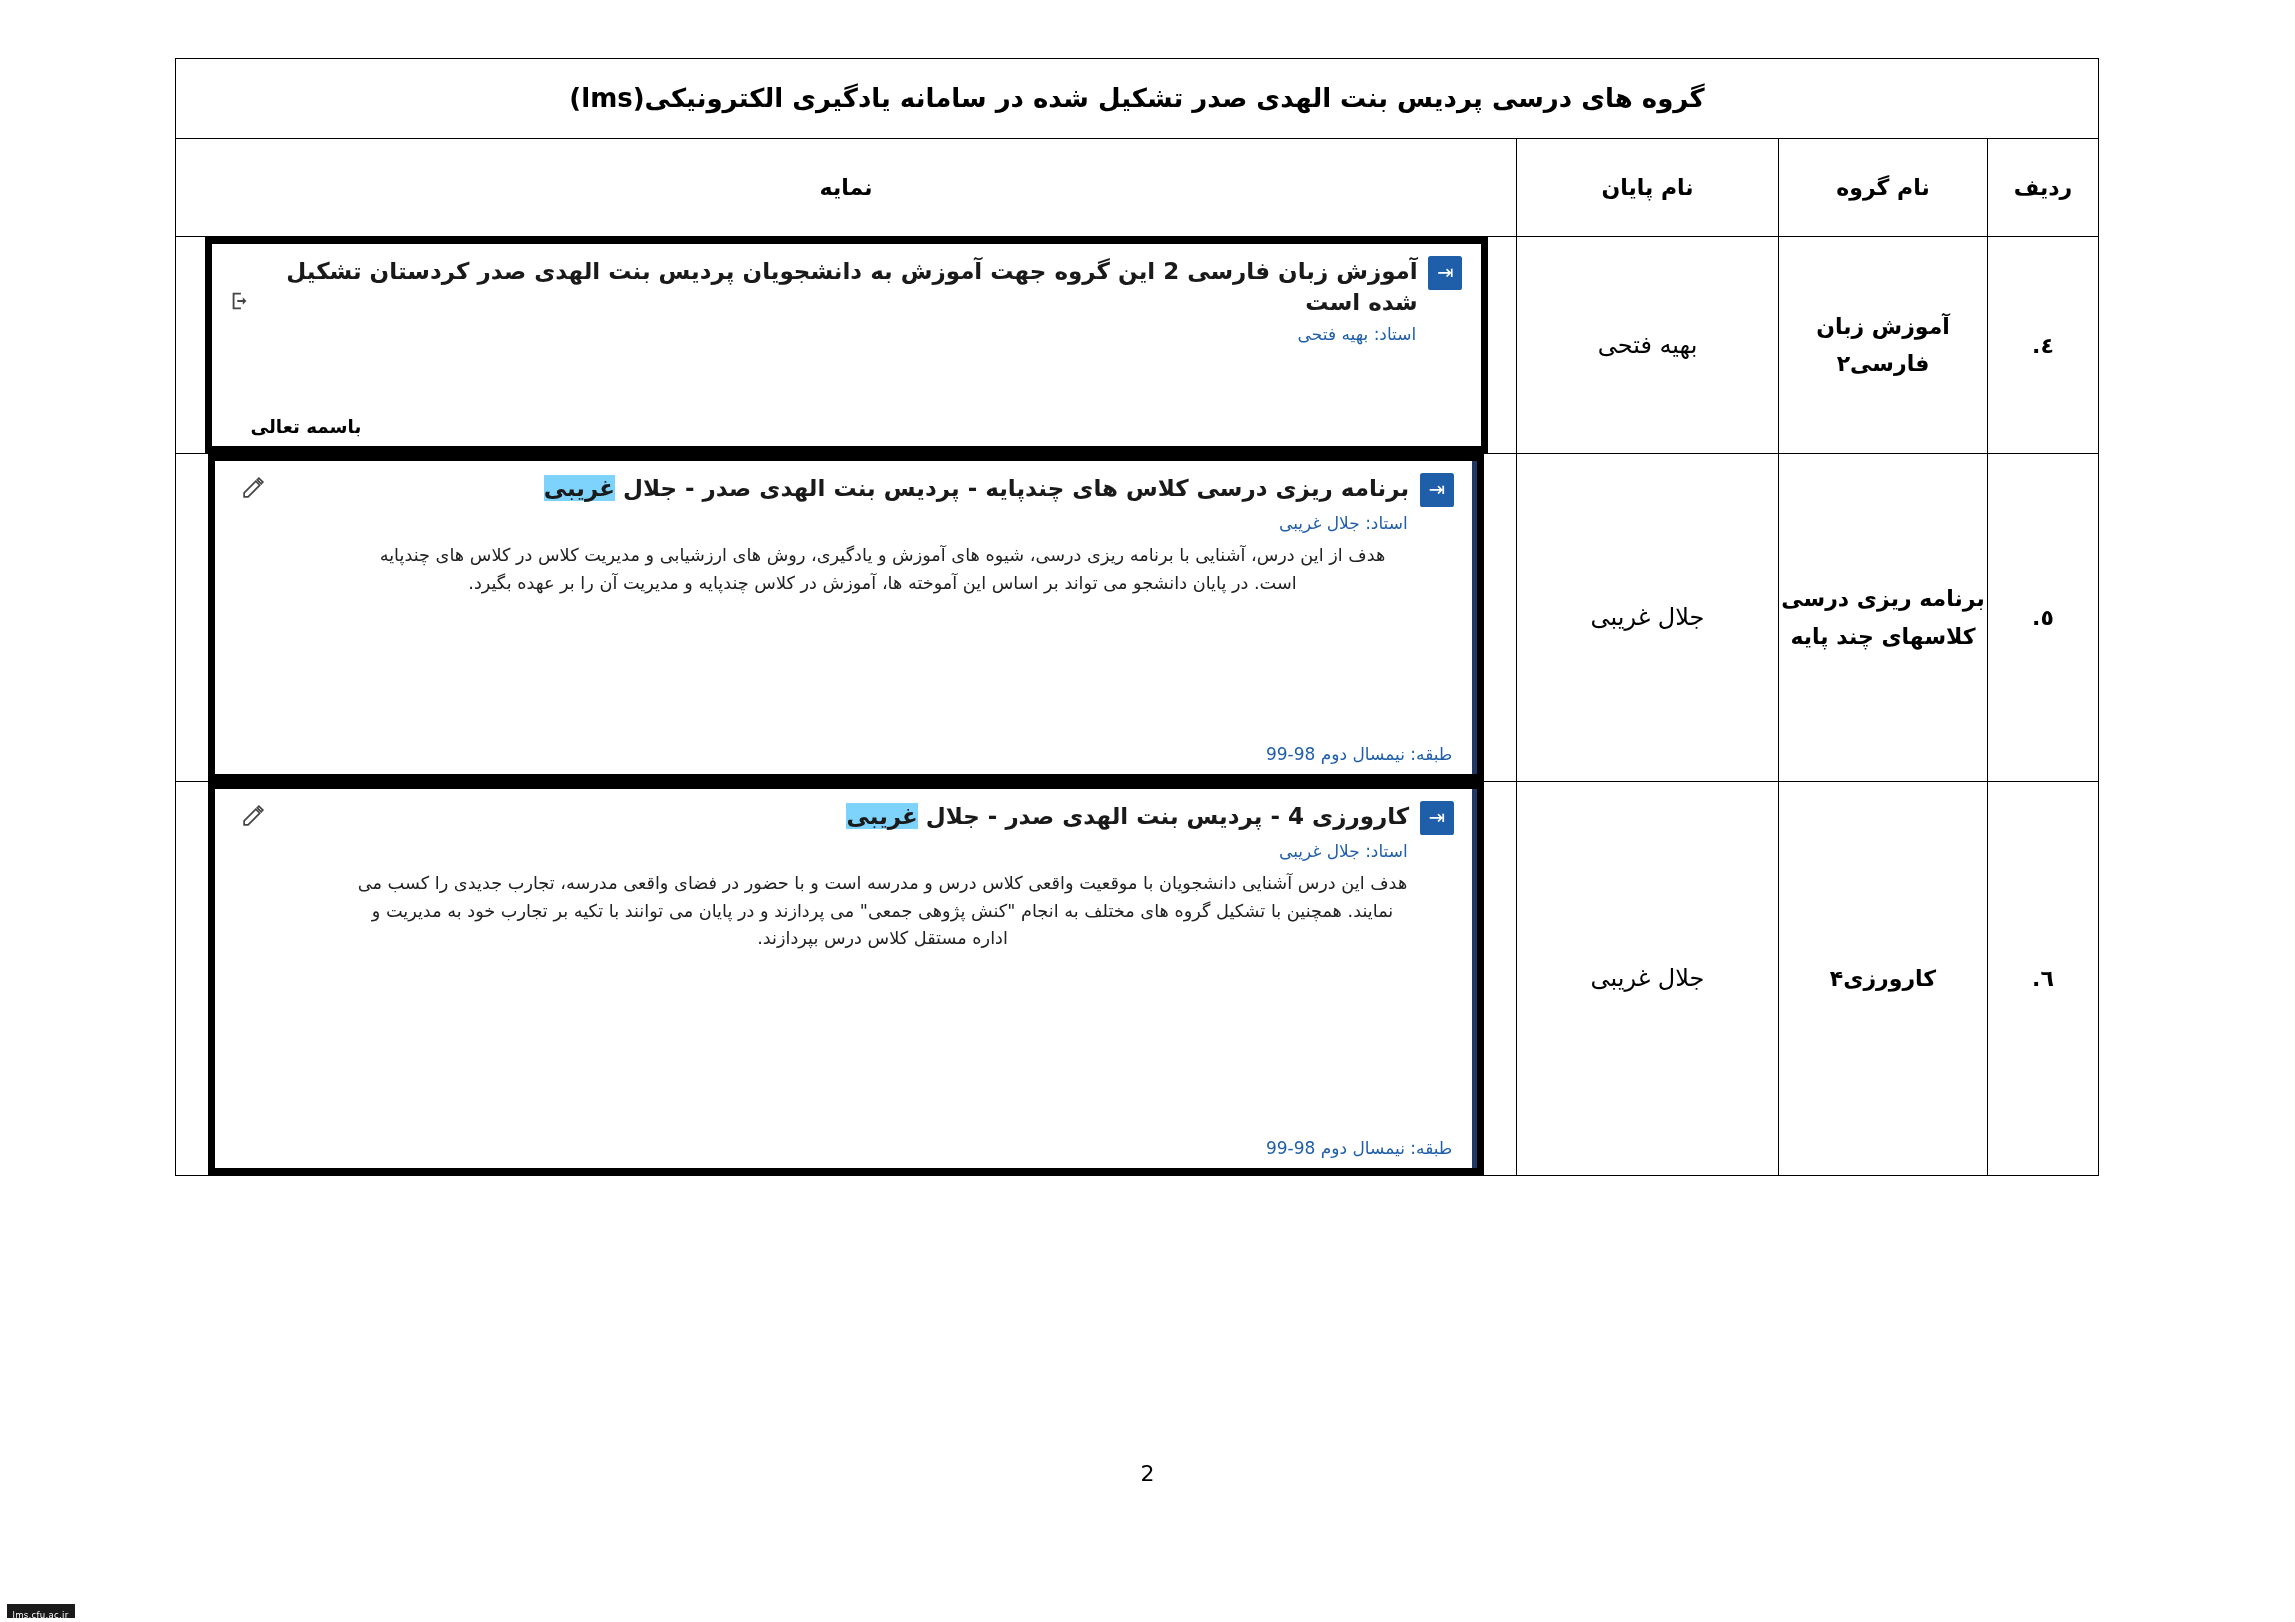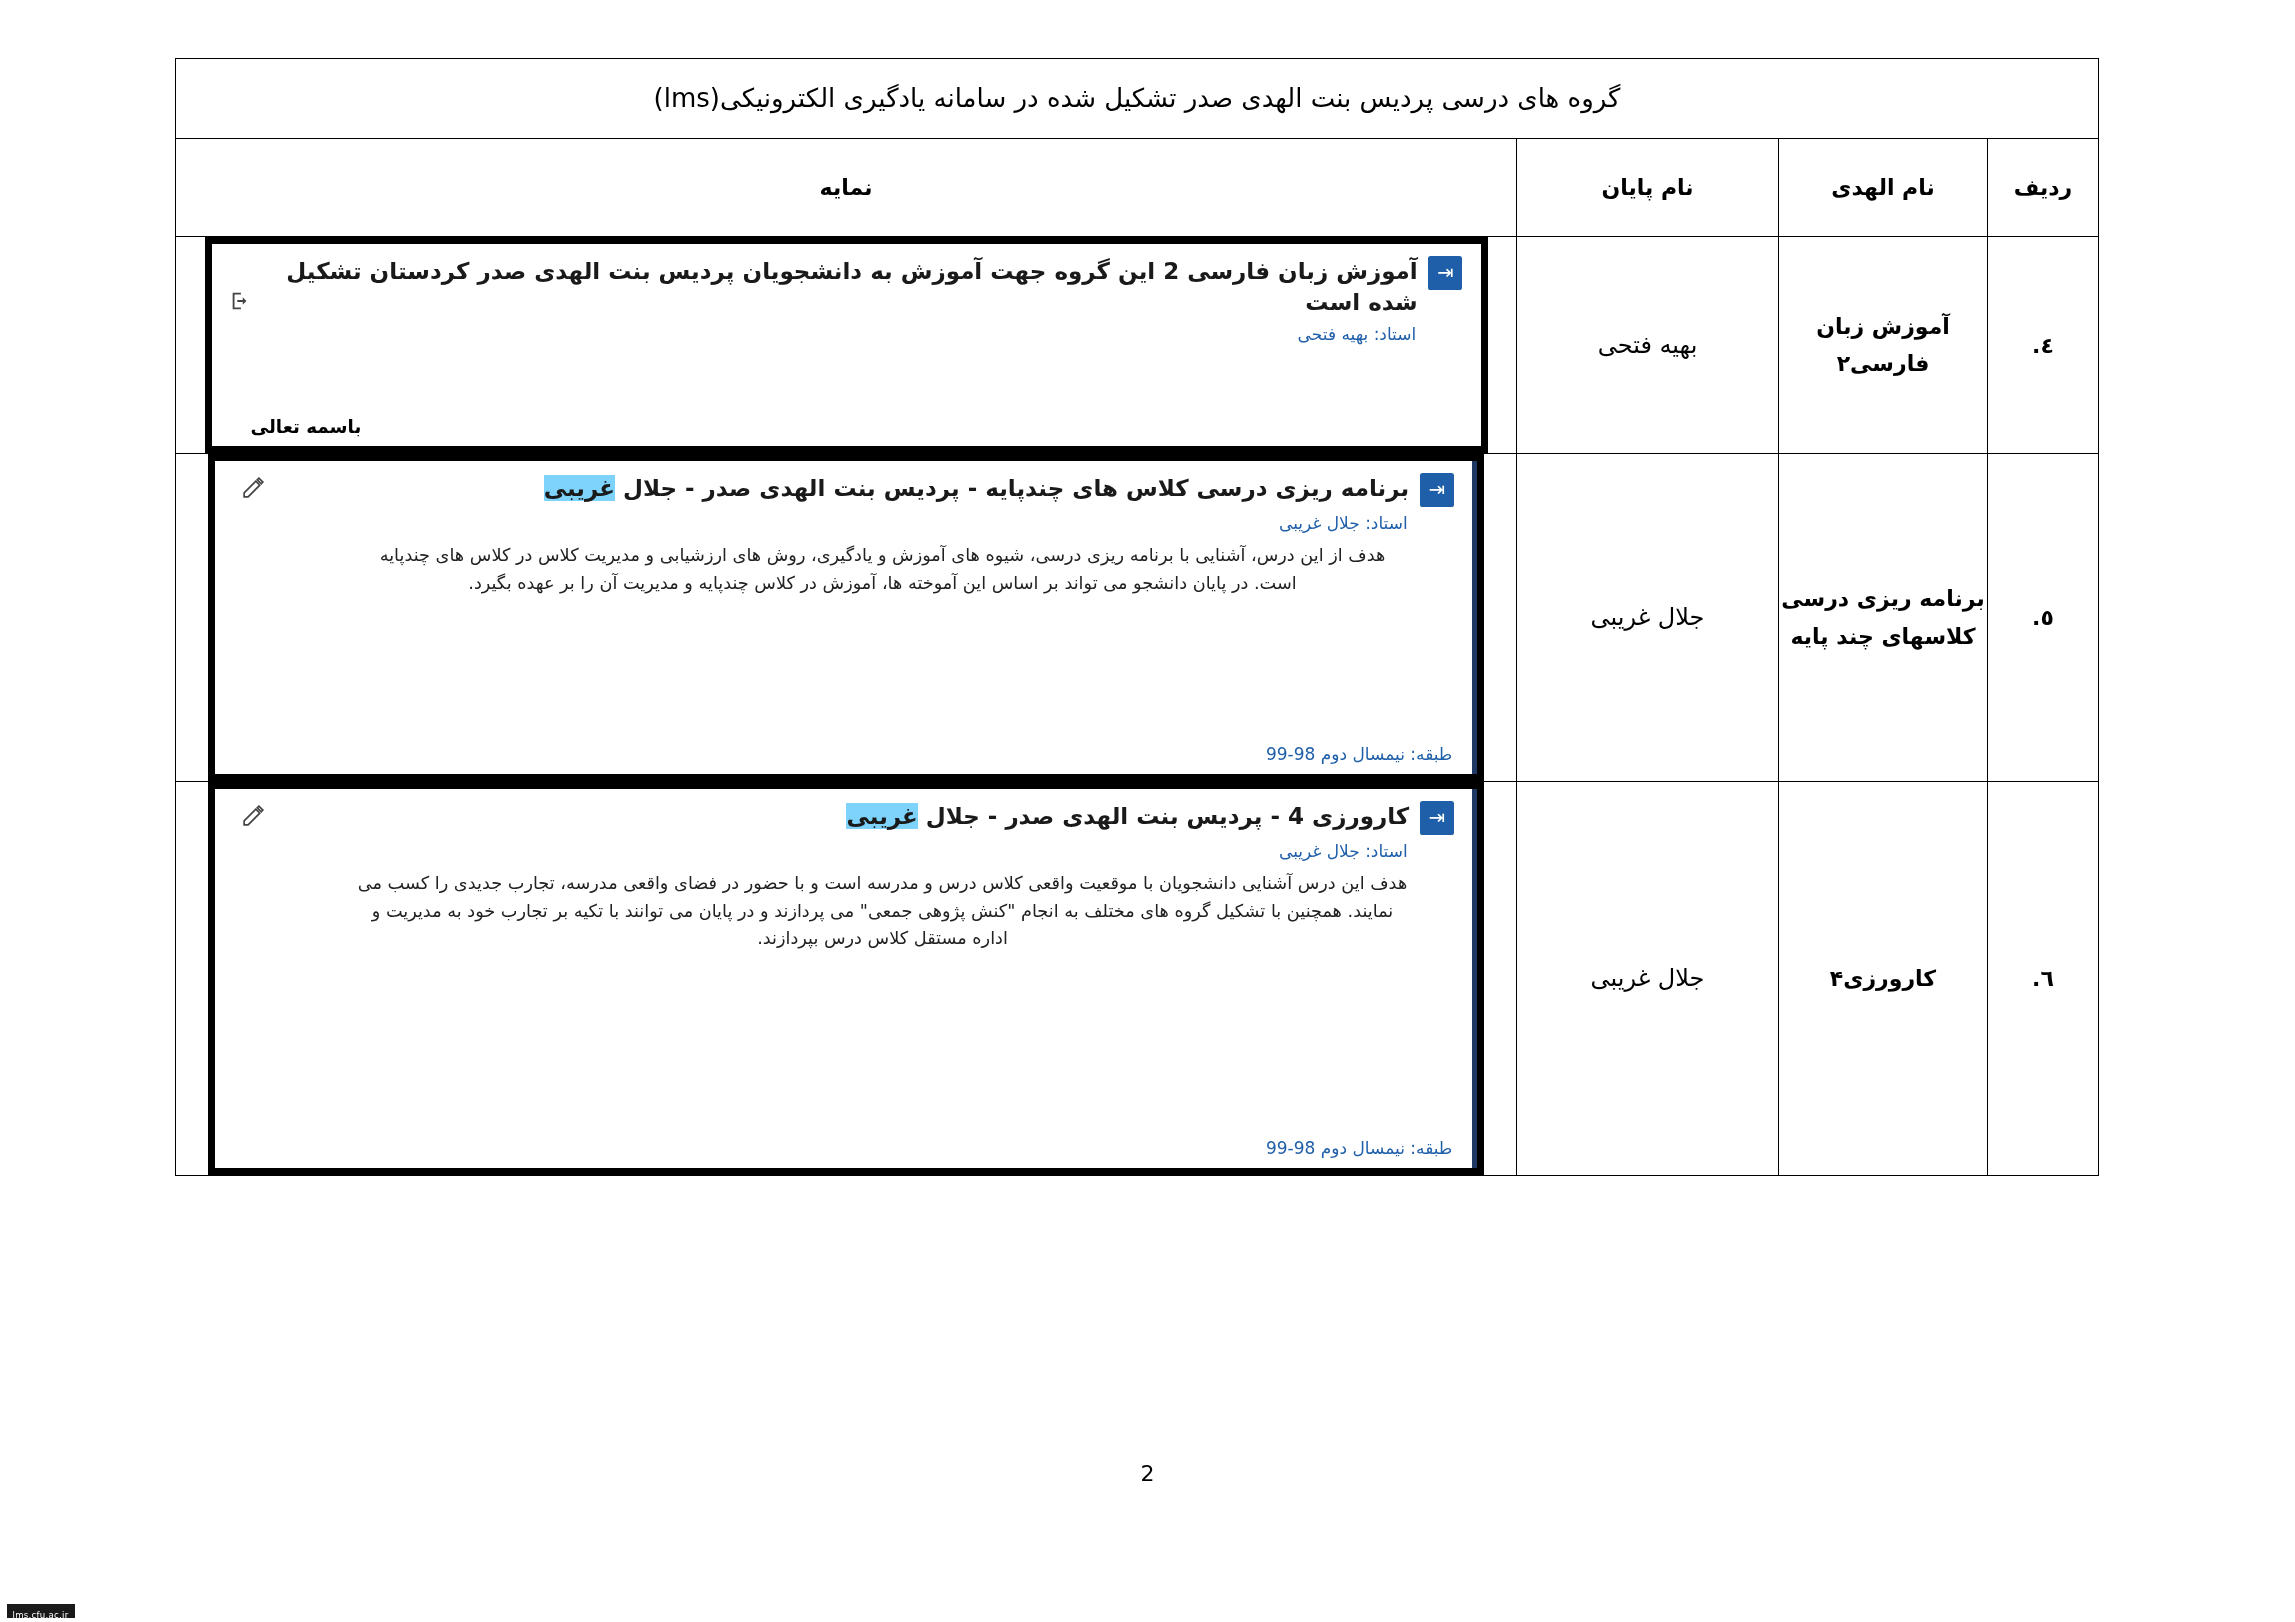--- a/index.html
+++ b/index.html
@@ -37,21 +37,21 @@
   .doc-table td, .doc-table th {
     border: 1.3px solid #000000;
     vertical-align: middle;
     text-align: center;
     padding: 0;
   }
 
   .title-cell {
     height: 79px;
     font-size: 26px;
-    font-weight: normal;
+    font-weight: bold;
     letter-spacing: 0;
     padding: 3.9px 13px;
     line-height: 1.4;
   }
 
   .hdr-cell {
     height: 97px;
     font-size: 22px;
     font-weight: bold;
   }
@@ -224,21 +224,21 @@
       <col class="col-group">
       <col class="col-prof">
       <col class="col-namaye">
     </colgroup>
     <tbody>
       <tr>
         <td class="title-cell" colspan="4">گروه های درسی پردیس بنت الهدی صدر تشکیل شده در سامانه یادگیری الکترونیکی(lms)</td>
       </tr>
       <tr>
         <td class="hdr-cell">ردیف</td>
-        <td class="hdr-cell">نام الهدی</td>
+        <td class="hdr-cell">نام گروه</td>
         <td class="hdr-cell">نام پایان</td>
         <td class="hdr-cell">نمایه</td>
       </tr>
 
       <tr>
         <td class="cell-radif">٤.</td>
         <td class="cell-group">آموزش زبان فارسی۲</td>
         <td class="cell-prof">بهیه فتحی</td>
         <td class="cell-namaye">
           <div class="shot type-a">

